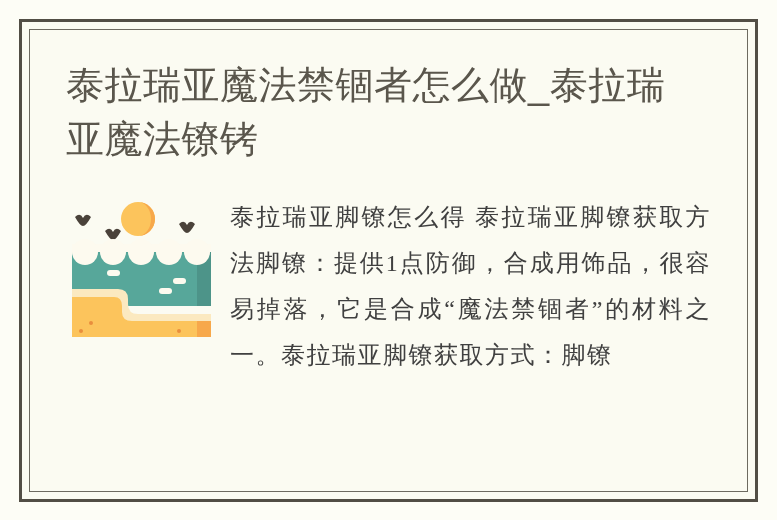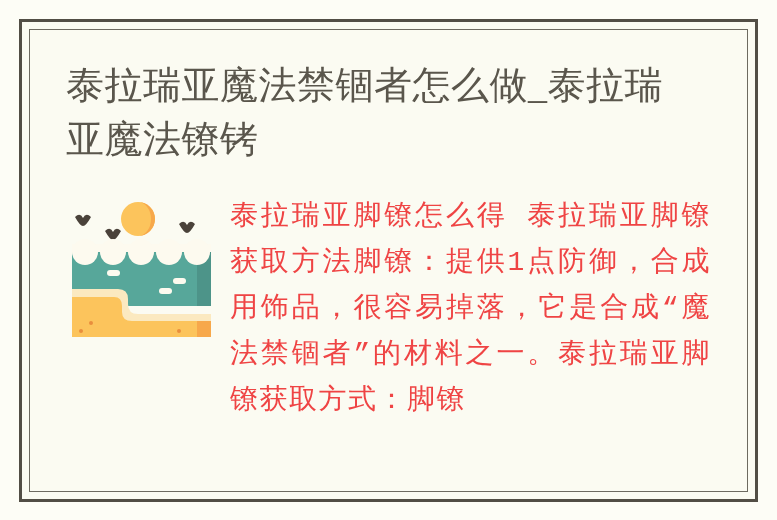--- a/index.html
+++ b/index.html
@@ -34,21 +34,21 @@
     background: #fbfbf2;
   }
 
   #content {
     position: absolute;
     left: 0; top: 0; right: 0; bottom: 0;
     padding: 28px 36px 0 36px;
   }
 
   #title {
-    font-family: Liberation Serif, serif;
+    font-family: Liberation Sans, sans-serif;
     font-size: 38px;
     line-height: 54px;
     color: #5a564c;
     letter-spacing: 0.5px;
     font-weight: 400;
     margin: 0;
     width: 600px;
   }
 
   #body-row {
@@ -62,24 +62,24 @@
     height: 143px;
     flex: 0 0 151px;
     position: relative;
     overflow: hidden;
     background: #fbfbf2;
   }
 
   #excerpt {
     margin-left: 13px;
     flex: 1 1 auto;
-    font-family: Liberation Mono, monospace;
-    font-size: 28px;
+    font-family: Liberation Serif, serif;
+    font-size: 24px;
     line-height: 46px;
-    color: #ef4444;
+    color: #404040;
     letter-spacing: 1.5px;
     text-align: justify;
     max-height: 235px;
     overflow: hidden;
     word-break: break-all;
   }
 </style>
 </head>
 <body>
 

